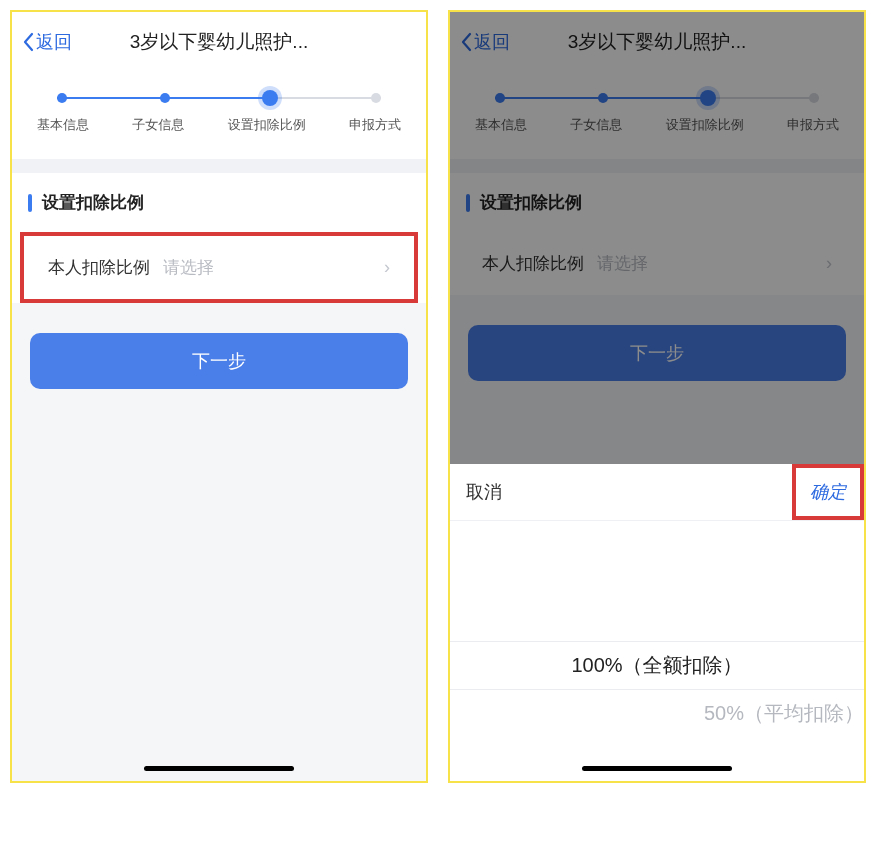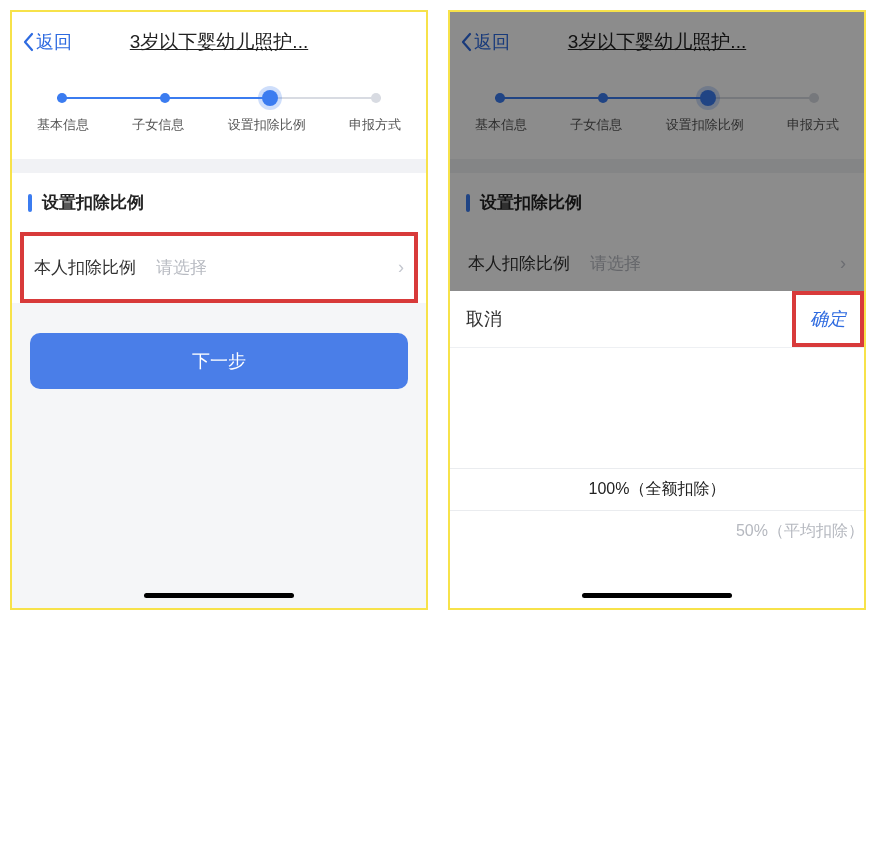--- a/index.html
+++ b/index.html
@@ -7,21 +7,21 @@
       font-family: -apple-system, "PingFang SC", "Helvetica Neue", sans-serif;
       background: #fff;
       width: 887px;
       height: 857px;
       display: flex;
       gap: 20px;
       padding: 10px;
     }
     .phone {
       width: 418px;
-      height: 600px;
+      height: 773px;
       border: 2px solid #f7e24a;
       position: relative;
       background: #f5f6f8;
       overflow: hidden;
     }
     .phone-inner { position: relative; width: 100%; height: 100%; }
     .nav {
       height: 60px;
       background: #fff;
       display: flex;
@@ -36,21 +36,20 @@
       cursor: pointer;
     }
     .back-chevron { margin-right: 2px; }
     .title {
       flex: 1;
       text-align: center;
       font-size: 19px;
       color: #222;
       font-weight: 500;
       margin-right: 50px;
-      text-decoration: underline;
     }
     .stepper {
       background: #fff;
       padding: 20px 25px 25px;
       text-align: right;
     }
     .track {
       position: relative;
       height: 12px;
       margin: 0 20px 12px;
@@ -76,28 +75,28 @@
       color: #222;
       display: flex;
       align-items: center;
     }
     .accent-bar { width: 4px; height: 18px; background: #3b7cf0; border-radius: 2px; margin-right: 10px; }
     .field-wrap { padding: 0 8px; background: #fff; }
     .field {
       background: #fff;
       display: flex;
       align-items: center;
-      padding: 20px 10px;
+      padding: 20px 24px;
       font-size: 17px;
       cursor: pointer;
       justify-content: flex-end;
     }
     .field.highlight { border: 4px solid #d83a3a; }
     .field-label { color: #333; }
-    .field-value { color: #b8bbc2; margin-left: 20px; flex: 1; }
+    .field-value { color: #b8bbc2; margin-left: 13px; flex: 1; }
     .chevron { color: #c4c7cf; font-size: 18px; }
     .btn-wrap { padding: 30px 18px; }
     .primary-btn {
       width: 100%;
       background: #4a7ee8;
       color: #fff;
       border: none;
       border-radius: 10px;
       padding: 16px 0;
       font-size: 18px;
@@ -131,21 +130,21 @@
     }
     .cancel { color: #333; cursor: pointer; }
     .confirm-wrap {
       border: 4px solid #d83a3a;
       padding: 12px 14px;
       margin: -16px -16px -16px 0;
       cursor: pointer;
     }
     .confirm { color: #2d6ae0; font-style: italic; }
     .picker-body { height: 260px; position: relative; padding-top: 120px; }
-    .picker-opt { text-align: center; padding: 10px 0; font-size: 16px; }
+    .picker-opt { text-align: center; padding: 10px 0; font-size: 20px; }
     .opt-selected { color: #222; border-top: 1px solid #eaecef; border-bottom: 1px solid #eaecef; }
     .opt-dim { color: #b5b8bf; text-align: right; }
     .dim-content .nav,
     .dim-content .stepper,
     .dim-content .gap,
     .dim-content .section-title,
     .dim-content .field,
     .dim-content .btn-wrap,
     .dim-content .field-wrap { filter: none; }
   </style>

